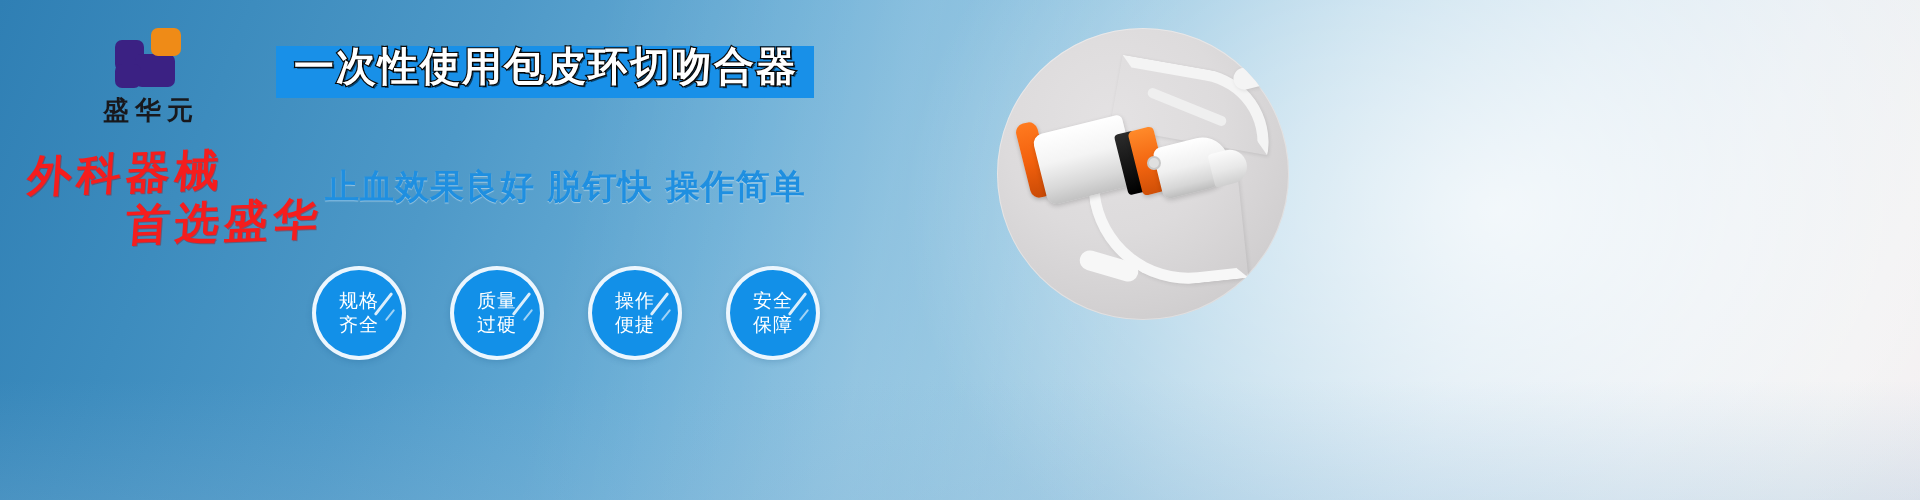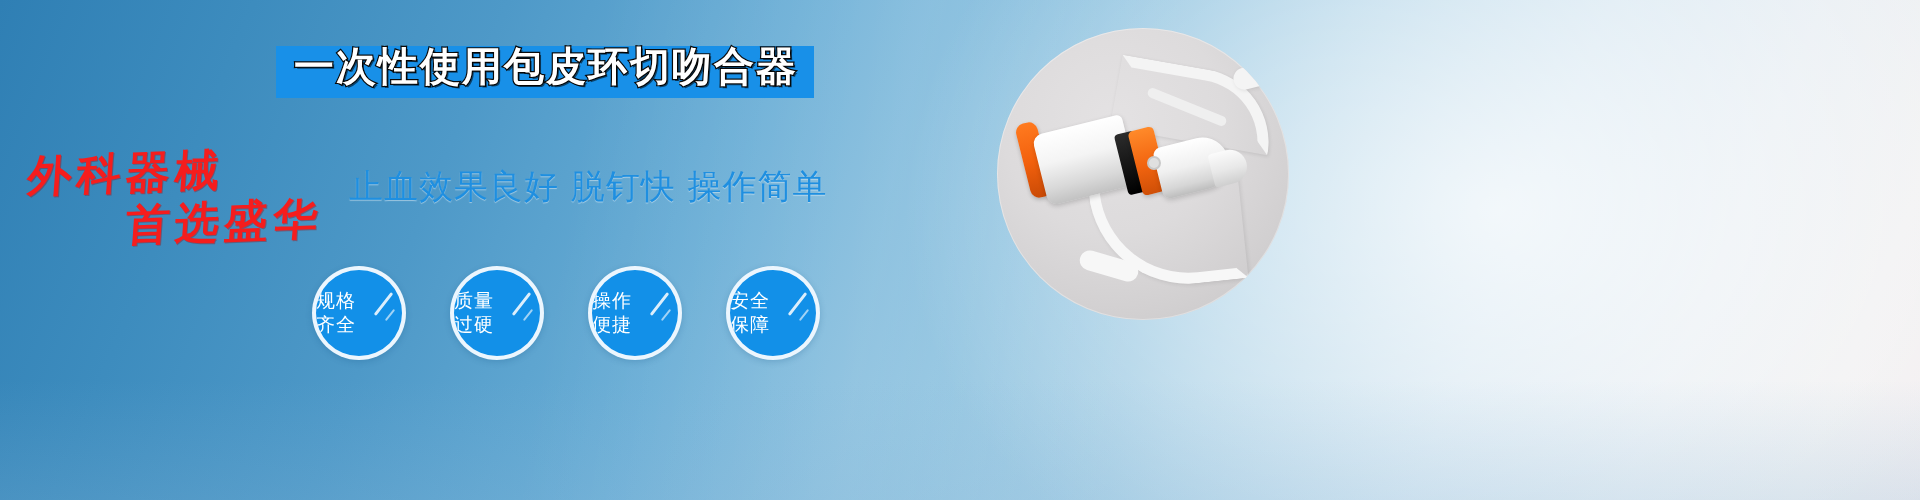--- a/index.html
+++ b/index.html
@@ -132,24 +132,24 @@
     white-space: nowrap;
     -webkit-text-stroke: 2.4px #0a0a0a;
     paint-order: stroke fill;
     text-shadow: 2px 2px 0 rgba(0,0,0,0.55);
     font-family: "DejaVu Sans", "Liberation Sans", sans-serif;
   }
 
   
   .subtitle {
     position: absolute;
-    left: 349px;
+    left: 325px;
     top: 164px;
     font-size: 34px;
-    font-weight: 400;
+    font-weight: 700;
     color: #1f8fe0;
     letter-spacing: 1px;
     white-space: nowrap;
     font-family: "DejaVu Sans", "Liberation Sans", sans-serif;
     text-shadow: 0 1px 1px rgba(255,255,255,0.45);
   }
 
   
   .features {
     position: absolute;
@@ -161,20 +161,21 @@
   .feature {
     position: relative;
     width: 94px;
     height: 94px;
     border-radius: 50%;
     background: #1290e8;
     border: 4px solid rgba(255,255,255,0.92);
     box-shadow: 0 2px 6px rgba(20,80,130,0.22);
     display: flex;
     flex-direction: column;
+    align-items: center;
     justify-content: center;
     overflow: hidden;
   }
   .feature .fl {
     display: block;
     font-size: 19px;
     font-weight: 400;
     color: #ffffff;
     line-height: 1.25;
     letter-spacing: 1px;
@@ -356,20 +357,29 @@
     transform: rotate(22deg);
   }
 </style>
 </head>
 <body>
 
 <div class="banner">
 
   <div class="sheen"></div>
 
+  <div class="logo-block">
+    <div class="logo-mark">
+      <i class="lm-a"></i>
+      <i class="lm-b"></i>
+      <i class="lm-c"></i>
+      <i class="lm-d"></i>
+    </div>
+    <div class="logo-name">盛华元</div>
+  </div>
 
   <div class="calligraphy">
     <span class="l1">外科器械</span>
     <span class="l2">首选盛华</span>
   </div>
 
   <div class="title-banner">
     <span class="title-text">一次性使用包皮环切吻合器</span>
   </div>
 

